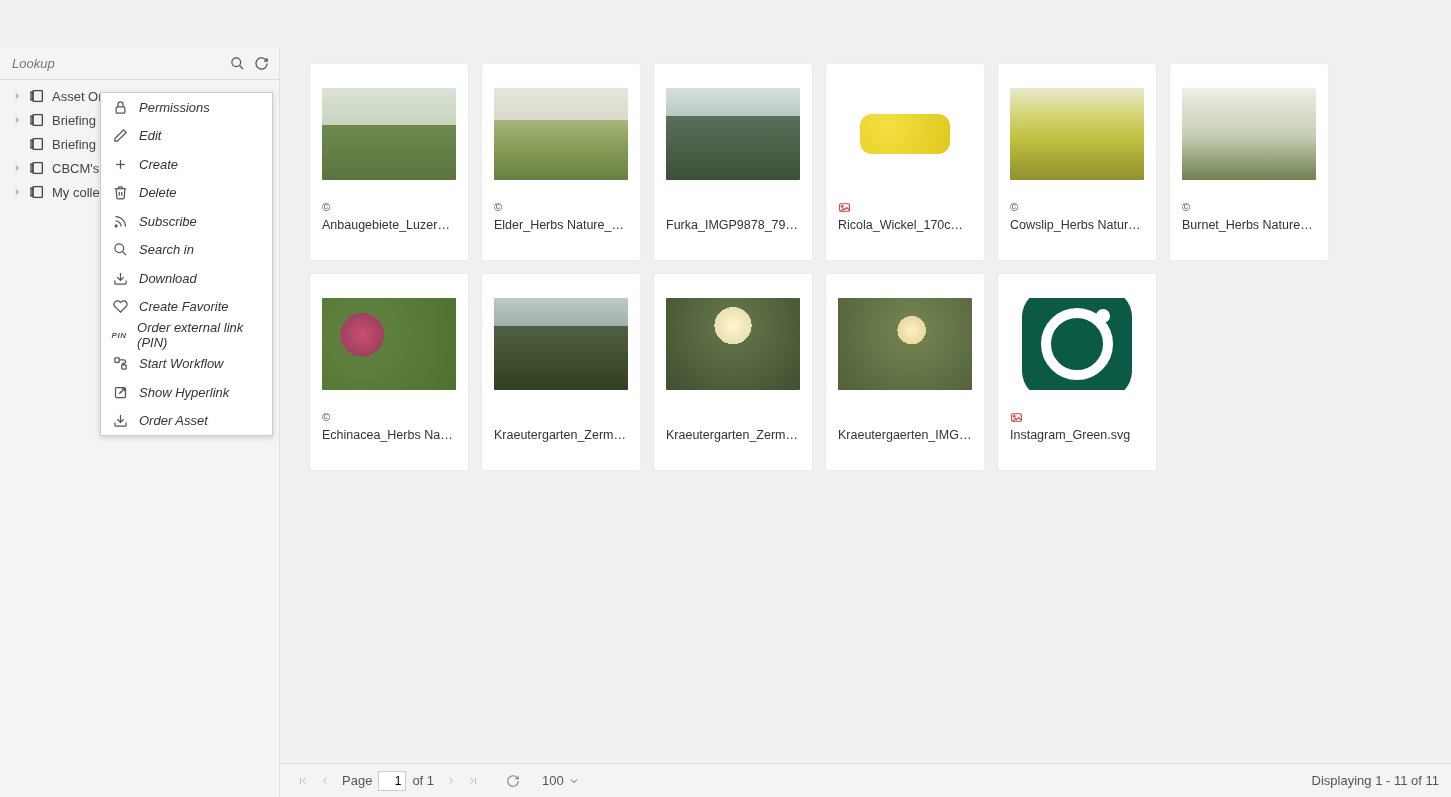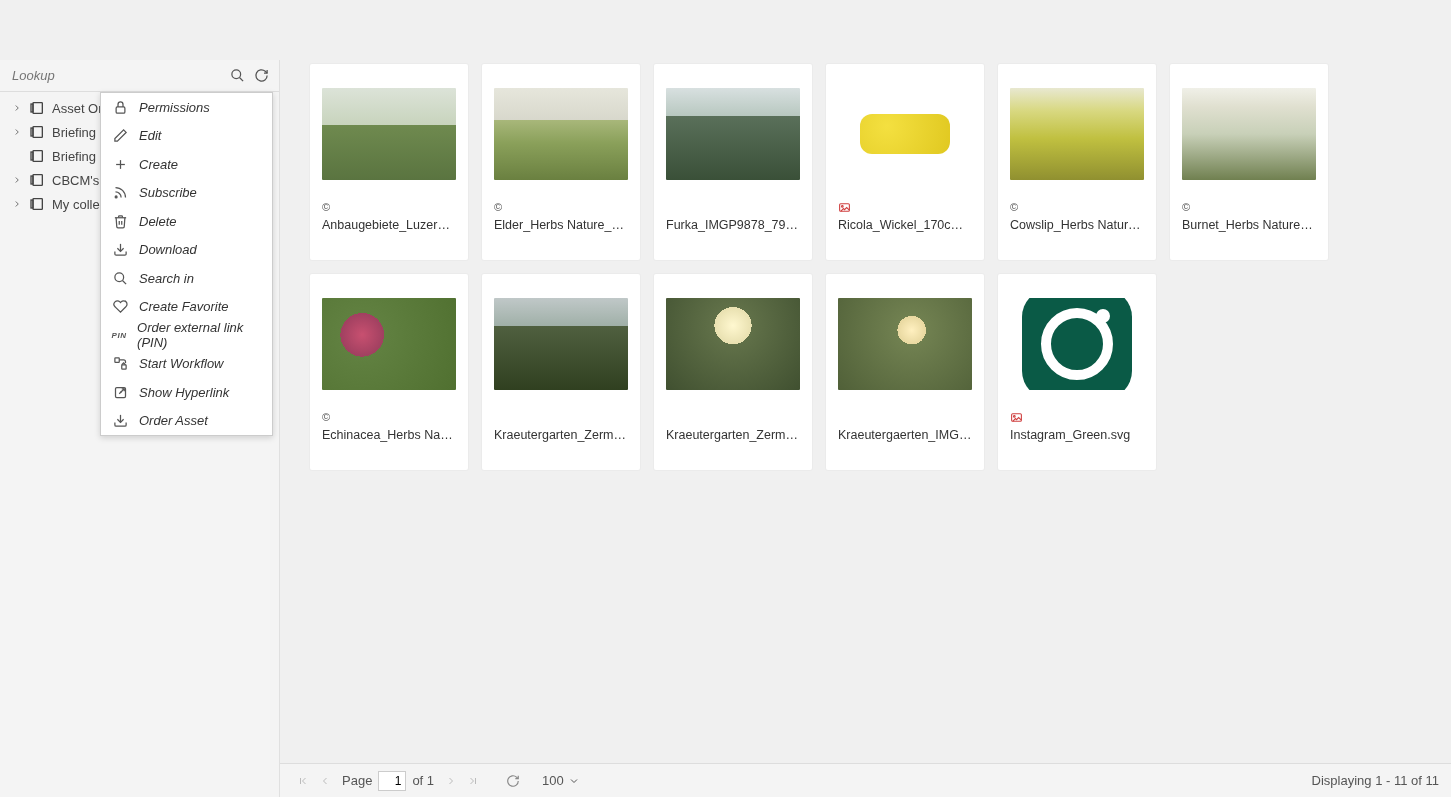--- a/index.html
+++ b/index.html
@@ -4,21 +4,21 @@
 <style>
   * { box-sizing: border-box; margin: 0; padding: 0; }
   body { font-family: -apple-system, BlinkMacSystemFont, "Segoe UI", Arial, sans-serif; font-size: 13px; color: #333; background: #f0f0f0; overflow: hidden; width: 1451px; height: 797px; position: relative; }
   
   
   .top-spacer { height: 48px; background: #f0f0f0; }
 
   .main-layout { display: flex; height: calc(797px - 48px); }
 
   
-  .sidebar { width: 280px; background: #f4f4f4; flex-shrink: 0; border-right: 1px solid #e0e0e0; margin-top: 12px; }
+  .sidebar { width: 280px; background: #f4f4f4; flex-shrink: 0; border-right: 1px solid #e0e0e0; }
   .search-row { display: flex; align-items: center; padding: 0 6px; height: 32px; border-bottom: 1px solid #ddd; background: #f4f4f4; }
   .search-input { flex: 1; border: none; background: transparent; font-style: italic; color: #666; font-size: 13px; padding: 4px 6px; outline: none; }
   .search-icon, .refresh-icon { width: 24px; height: 24px; display: flex; align-items: center; justify-content: center; color: #555; cursor: pointer; }
   
   .tree { padding-top: 4px; }
   .tree-item { display: flex; align-items: center; height: 24px; padding-left: 10px; cursor: pointer; color: #444; }
   .tree-caret { width: 14px; height: 14px; display: flex; align-items: center; justify-content: center; font-size: 10px; color: #555; }
   .tree-icon { width: 18px; height: 18px; margin: 0 6px 0 4px; display: flex; align-items: center; justify-content: center; color: #444; }
   .tree-label { font-size: 13px; white-space: nowrap; overflow: hidden; text-overflow: ellipsis; }
   .tree-item.no-caret .tree-caret { visibility: hidden; }
@@ -371,56 +371,56 @@
         <svg width="15" height="15" viewBox="0 0 24 24" fill="none" stroke="currentColor" stroke-width="2">
           <line x1="12" y1="5" x2="12" y2="19"></line>
           <line x1="5" y1="12" x2="19" y2="12"></line>
         </svg>
       </span>
       <span class="menu-label">Create</span>
     </div>
     <div class="menu-item">
       <span class="menu-icon">
         <svg width="15" height="15" viewBox="0 0 24 24" fill="none" stroke="currentColor" stroke-width="2">
-          <path d="M4 11a9 9 0 0 1 9 9"></path>
-          <path d="M4 4a16 16 0 0 1 16 16"></path>
-          <circle cx="5" cy="19" r="1.5" fill="currentColor"></circle>
-        </svg>
-      </span>
-      <span class="menu-label">Subscribe</span>
-    </div>
-    <div class="menu-item">
-      <span class="menu-icon">
-        <svg width="15" height="15" viewBox="0 0 24 24" fill="none" stroke="currentColor" stroke-width="2">
           <polyline points="3 6 5 6 21 6"></polyline>
           <path d="M19 6l-1 14a2 2 0 0 1-2 2H8a2 2 0 0 1-2-2L5 6"></path>
           <path d="M10 11v6M14 11v6"></path>
           <path d="M9 6V4a1 1 0 0 1 1-1h4a1 1 0 0 1 1 1v2"></path>
         </svg>
       </span>
       <span class="menu-label">Delete</span>
     </div>
     <div class="menu-item">
       <span class="menu-icon">
         <svg width="15" height="15" viewBox="0 0 24 24" fill="none" stroke="currentColor" stroke-width="2">
+          <path d="M4 11a9 9 0 0 1 9 9"></path>
+          <path d="M4 4a16 16 0 0 1 16 16"></path>
+          <circle cx="5" cy="19" r="1.5" fill="currentColor"></circle>
+        </svg>
+      </span>
+      <span class="menu-label">Subscribe</span>
+    </div>
+    <div class="menu-item">
+      <span class="menu-icon">
+        <svg width="15" height="15" viewBox="0 0 24 24" fill="none" stroke="currentColor" stroke-width="2">
+          <circle cx="10" cy="10" r="7"></circle>
+          <line x1="21" y1="21" x2="15.5" y2="15.5"></line>
+        </svg>
+      </span>
+      <span class="menu-label">Search in</span>
+    </div>
+    <div class="menu-item">
+      <span class="menu-icon">
+        <svg width="15" height="15" viewBox="0 0 24 24" fill="none" stroke="currentColor" stroke-width="2">
           <path d="M21 15v4a2 2 0 0 1-2 2H5a2 2 0 0 1-2-2v-4"></path>
           <polyline points="7 10 12 15 17 10"></polyline>
           <line x1="12" y1="15" x2="12" y2="3"></line>
         </svg>
       </span>
       <span class="menu-label">Download</span>
-    </div>
-    <div class="menu-item">
-      <span class="menu-icon">
-        <svg width="15" height="15" viewBox="0 0 24 24" fill="none" stroke="currentColor" stroke-width="2">
-          <circle cx="10" cy="10" r="7"></circle>
-          <line x1="21" y1="21" x2="15.5" y2="15.5"></line>
-        </svg>
-      </span>
-      <span class="menu-label">Search in</span>
     </div>
     <div class="menu-item">
       <span class="menu-icon">
         <svg width="15" height="15" viewBox="0 0 24 24" fill="none" stroke="currentColor" stroke-width="2">
           <path d="M20.8 4.6a5.5 5.5 0 0 0-7.8 0L12 5.6l-1-1a5.5 5.5 0 0 0-7.8 7.8l1 1L12 21l7.8-7.8 1-1a5.5 5.5 0 0 0 0-7.8z"></path>
         </svg>
       </span>
       <span class="menu-label">Create Favorite</span>
     </div>
     <div class="menu-item">

